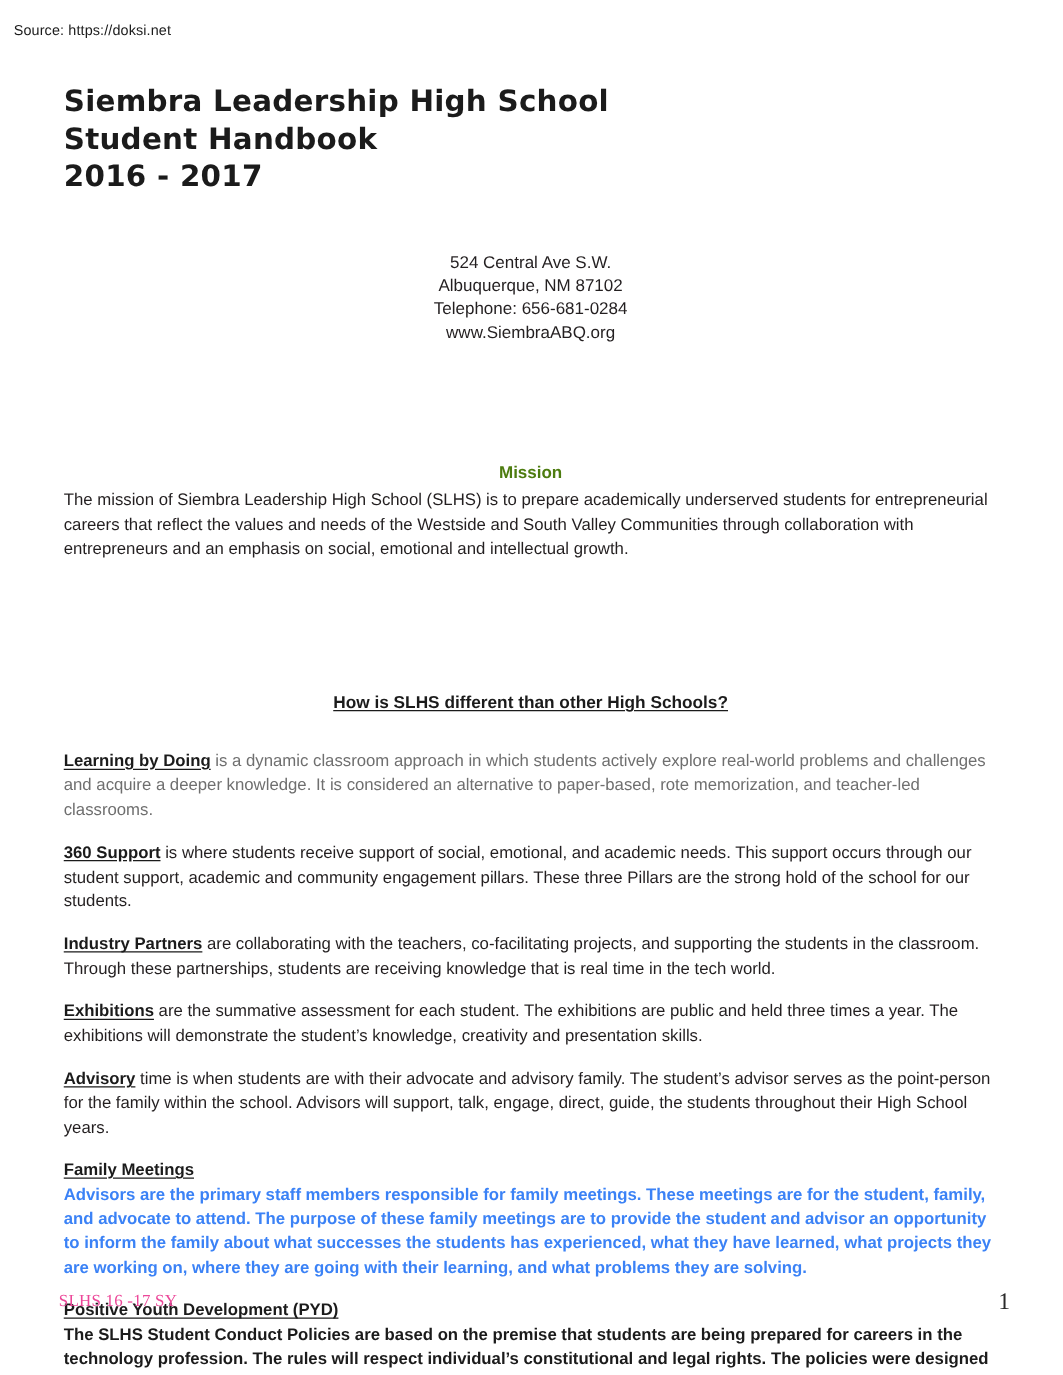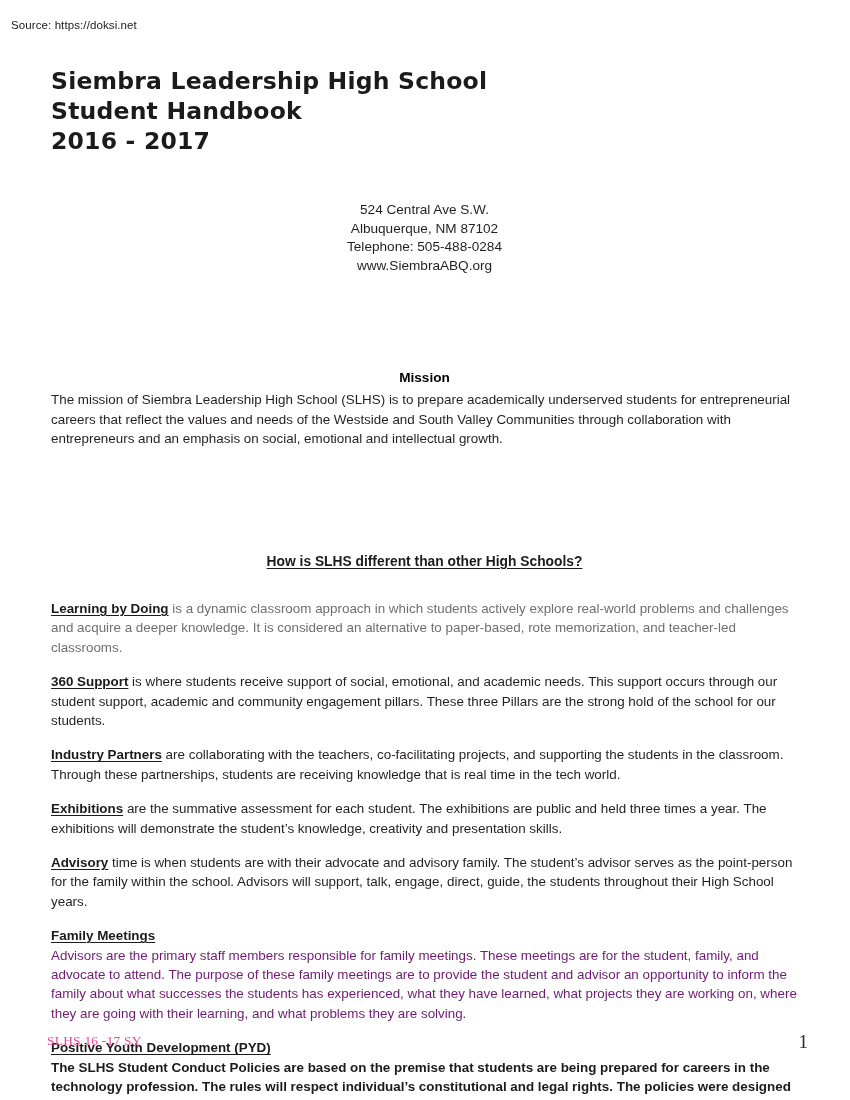--- a/index.html
+++ b/index.html
@@ -64,21 +64,21 @@
 
   
   .mission-block {
     margin-top: 93px;
   }
   .mission-heading {
     text-align: center;
     font-weight: bold;
     font-size: 13.6px;
     line-height: 19px;
-    color: #000000;
+    color: #4d7c0f;
   }
   .mission-body {
     margin-top: 3px;
     font-size: 13.4px;
     line-height: 19.2px;
     text-align: left;
     color: #231f20;
   }
 
   
@@ -127,21 +127,22 @@
     line-height: 19.4px;
     color: #1b1b1b;
   }
   .block-heading span {
     text-decoration: underline;
     text-underline-offset: 2px;
   }
   .block-body {
     font-size: 13.4px;
     line-height: 19.4px;
-    color: #701a75;
+    color: #3b82f6;
+    font-weight: bold;
   }
   .block-body.bold {
     font-weight: bold;
     color: #1b1b1b;
   }
 
   
   .footer {
     position: absolute;
     left: 47px;
@@ -179,21 +180,21 @@
 
     <div class="title-block">
       <div class="title-line">Siembra Leadership High School</div>
       <div class="title-line">Student Handbook</div>
       <div class="title-line">2016 - 2017</div>
     </div>
 
     <div class="address-block">
       <div class="address-line">524 Central Ave S.W.</div>
       <div class="address-line">Albuquerque, NM 87102</div>
-      <div class="address-line">Telephone: 505-488-0284</div>
+      <div class="address-line">Telephone: 656-681-0284</div>
       <div class="address-line">www.SiembraABQ.org</div>
     </div>
 
     <div class="mission-block">
       <div class="mission-heading">Mission</div>
       <div class="mission-body">The mission of Siembra Leadership High School (SLHS) is to prepare academically underserved students for entrepreneurial careers that reflect the values and needs of the Westside and South Valley Communities through collaboration with entrepreneurs and an emphasis on social, emotional and intellectual growth.</div>
     </div>
 
     <div class="section-heading">
       <span>How is SLHS different than other High Schools?</span>

